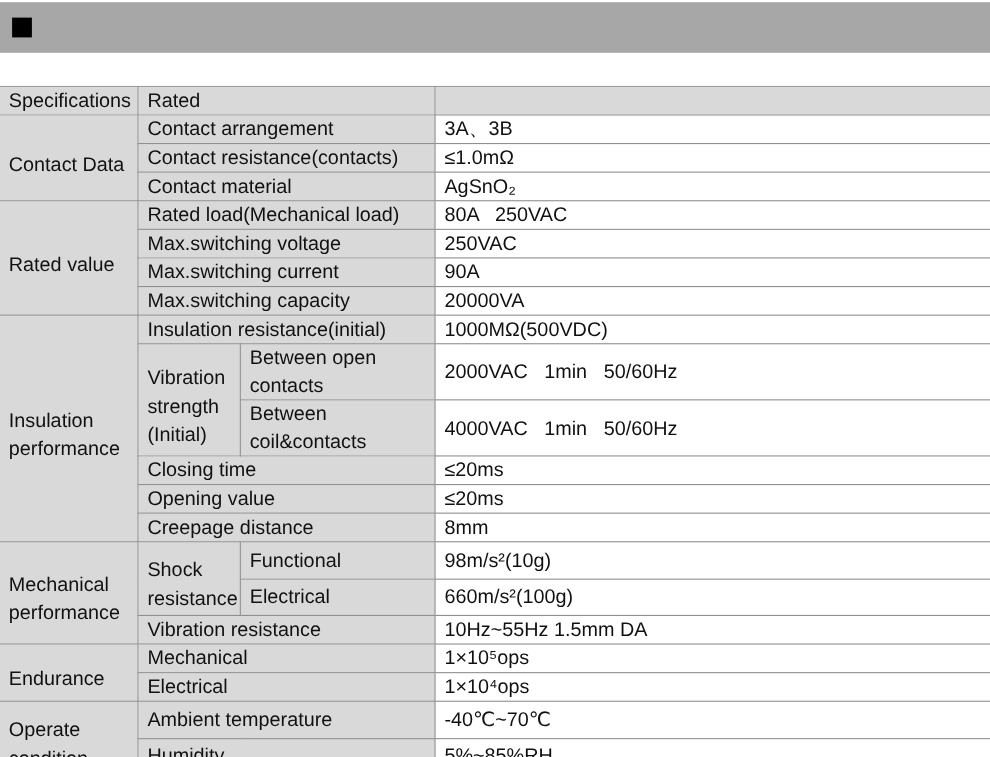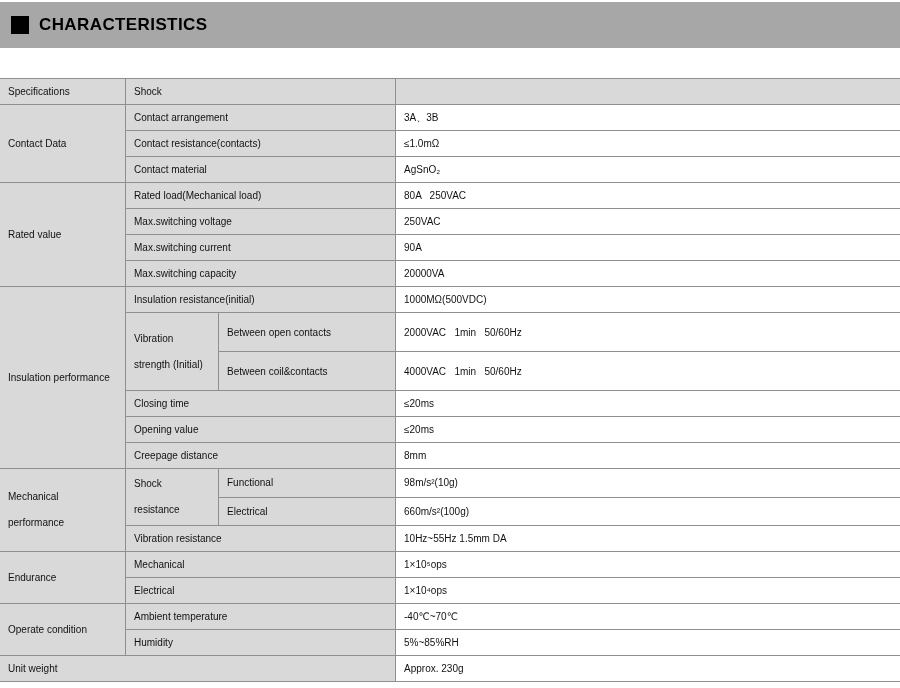--- a/index.html
+++ b/index.html
@@ -39,56 +39,55 @@
   
   .table-wrap { margin-top: 30px; overflow: hidden; width: 900px; }
   table.spec {
     border-collapse: collapse;
     table-layout: fixed;
     width: 902px;
     margin-left: -1px;
   }
   table.spec td {
     border: 1px solid #8f8f8f;
-    font-size: 10px;
+    font-size: 18px;
     line-height: 25px;
     padding: 0 8px;
     height: 26px;
     vertical-align: middle;
     background: #ffffff;
     white-space: pre-wrap;
     overflow: hidden;
   }
   table.spec td.gray { background: #d9d9d9; }
   table.spec tr.tall td { height: 39px; }
-  table.spec td.multiline { line-height: 26px; padding-top: 2px; padding-bottom: 2px; }
+  table.spec td.multiline { line-height: 26px; padding-top: 12px; padding-bottom: 2px; }
 </style>
 </head>
 <body>
 
 <div class="page">
 
   <div class="section-bar">
     <span class="marker"></span>
-    <span class="section-title">CHARACTERISTICS</span>
   </div>
 
   <div class="table-wrap">
     <table class="spec">
       <colgroup>
         <col style="width:126px">
           <col style="width:93px">
           <col style="width:177px">
           <col style="width:506px">
       </colgroup>
 
       <tbody>
           <tr>
         <td class="gray">Specifications</td>
-        <td class="gray" colspan="2">Shock</td>
+        <td class="gray" colspan="2">Rated</td>
         <td class="gray"></td>
       </tr>
 
       <tr>
         <td class="gray multiline" rowspan="3">Contact Data</td>
         <td class="gray" colspan="2">Contact arrangement</td>
         <td>3A、3B</td>
       </tr>
       <tr>
         <td class="gray" colspan="2">Contact resistance(contacts)</td>

